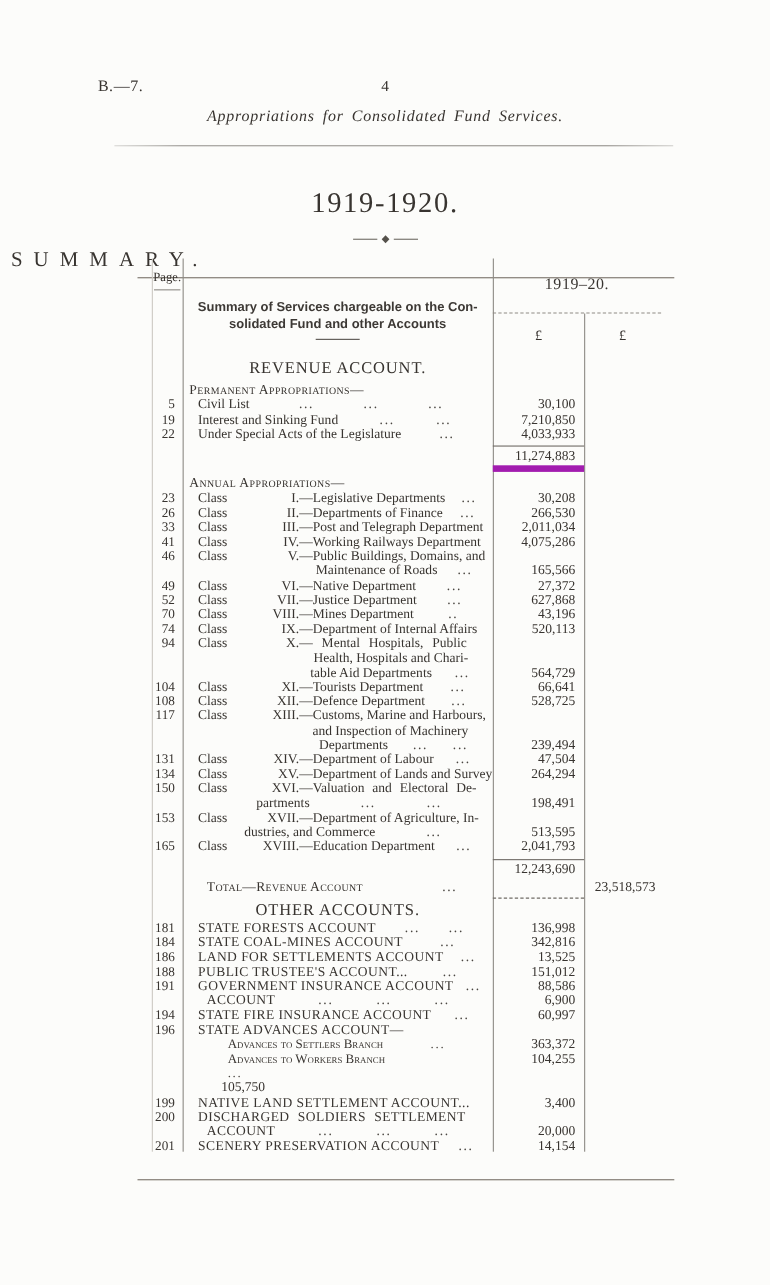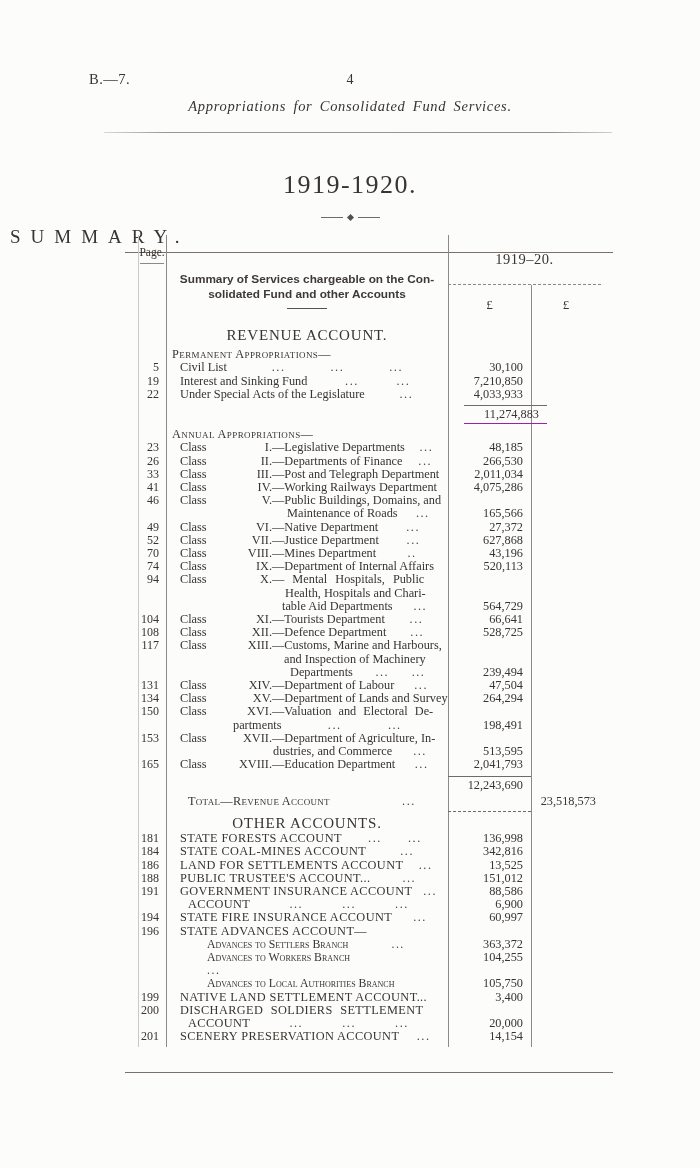--- a/index.html
+++ b/index.html
@@ -56,21 +56,21 @@
   .item  .c-desc{padding-left:14px;}
   .sechead .c-desc{padding-left:6px;font-variant:small-caps;letter-spacing:.4px;}
   .center .c-desc{display:block;text-align:center;letter-spacing:.8px;font-size:15px;}
   .sub .c-desc{font-variant:small-caps;font-size:11.8px;}
   .total .c-desc{padding-left:22px;font-variant:small-caps;letter-spacing:.3px;gap:40px;}
   .caps .c-desc{letter-spacing:.4px;}
   .clsbox{display:inline-flex;justify-content:space-between;min-width:92px;flex:none;}
   .leader{flex:1;display:flex;justify-content:space-evenly;align-items:baseline;color:#4a4641;}
   .leader i{font-style:normal;letter-spacing:1.5px;}
   .subtotal .c-a1{border-top:1px solid #6f6b65;padding-top:2px;}
-  .subtotal.tb .c-a1{border-bottom:1px solid #a21caf;padding-bottom:2px;margin-left:16px;}
+  .subtotal.tb .c-a1{border-bottom:6px solid #a21caf;padding-bottom:2px;}
   .dashline{position:absolute;left:0;right:0;top:6px;border-top:1px dashed #6f6b65;}
 </style>
 </head>
 <body>
 
 <div class="doc-ref">B.—7.</div>
 <div class="page-num">4</div>
 <div class="run-title">Appropriations for Consolidated Fund Services.</div>
 <div class="head-rule"></div>
 <div class="year-title">1919-1920.</div>
@@ -179,21 +179,21 @@
         <div class="c-desc">
           <div class="clsbox" style="display: inline-flex;">
             <span>Class</span>
             <span class="cn">I.</span>
           </div>
           <span>—Legislative Departments</span>
           <span class="leader">
             <i>...</i>
           </span>
         </div>
-        <div class="c-a1"><span>48,185</span></div>
+        <div class="c-a1"><span>30,208</span></div>
         <div class="c-a2"></div>
       </div>
       <div class="row item">
         <div class="c-page">26</div>
         <div class="c-desc">
           <div class="clsbox" style="display: inline-flex;">
             <span>Class</span>
             <span class="cn">II.</span>
           </div>
           <span>—Departments of Finance</span>
@@ -459,21 +459,21 @@
             <span>Class</span>
             <span class="cn">XVII.</span>
           </div>
           <span>—Department of Agriculture, In-</span>
         </div>
         <div class="c-a1"></div>
         <div class="c-a2"></div>
       </div>
       <div class="row cont">
         <div class="c-page"></div>
-        <div class="c-desc" style="padding-left: 107px;">
+        <div class="c-desc" style="padding-left: 56px;">
           <span>dustries, and Commerce</span>
           <span class="leader">
             <i>...</i>
           </span>
         </div>
         <div class="c-a1"><span>513,595</span></div>
         <div class="c-a2"></div>
       </div>
       <div class="row item">
         <div class="c-page">165</div>
@@ -620,23 +620,20 @@
           <span>Advances to Workers Branch</span>
           <span class="leader">
             <i>...</i>
           </span>
         </div>
         <div class="c-a1"><span>104,255</span></div>
         <div class="c-a2"></div>
       </div>
       <div class="row sub">
         <div class="c-page"></div>
-        <div class="c-desc" style="padding-left: 41px;">
-          <span>Advances to Local Authorities Branch</span>
-        </div>
         <div class="c-a1"><span>105,750</span></div>
         <div class="c-a2"></div>
       </div>
       <div class="row item caps">
         <div class="c-page">199</div>
         <div class="c-desc">
           <span>NATIVE LAND SETTLEMENT ACCOUNT...</span>
         </div>
         <div class="c-a1"><span>3,400</span></div>
         <div class="c-a2"></div>

